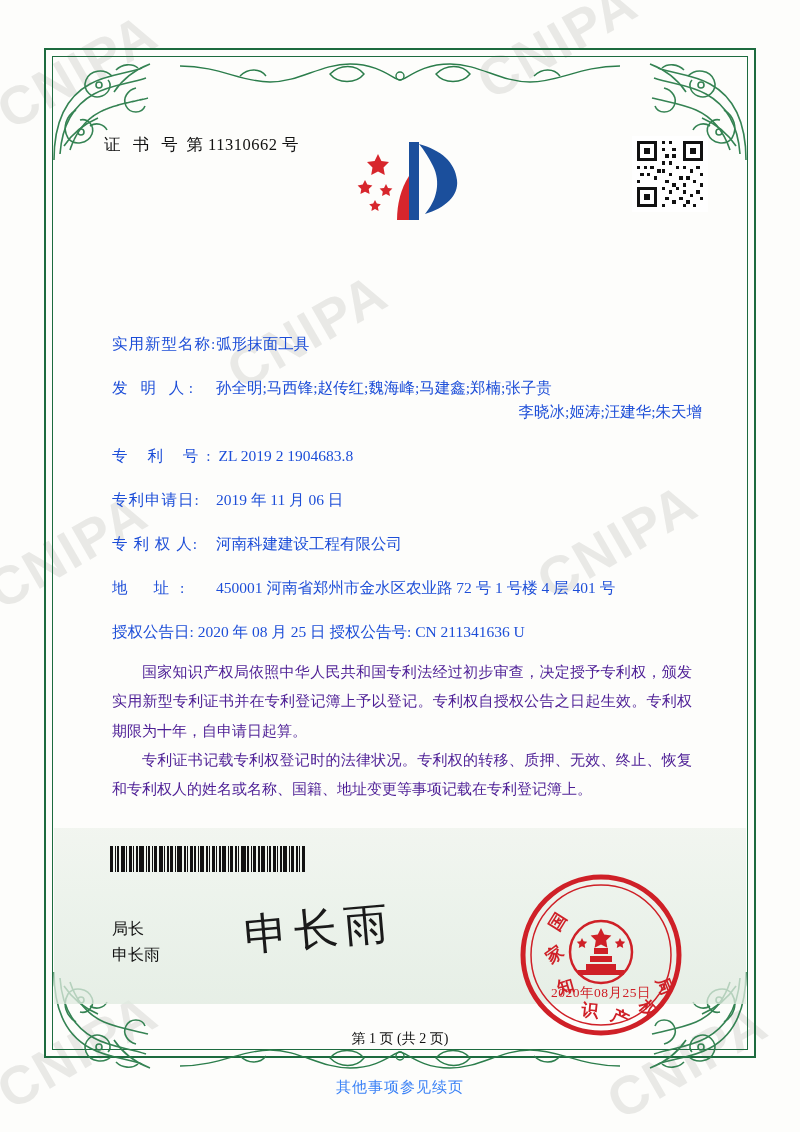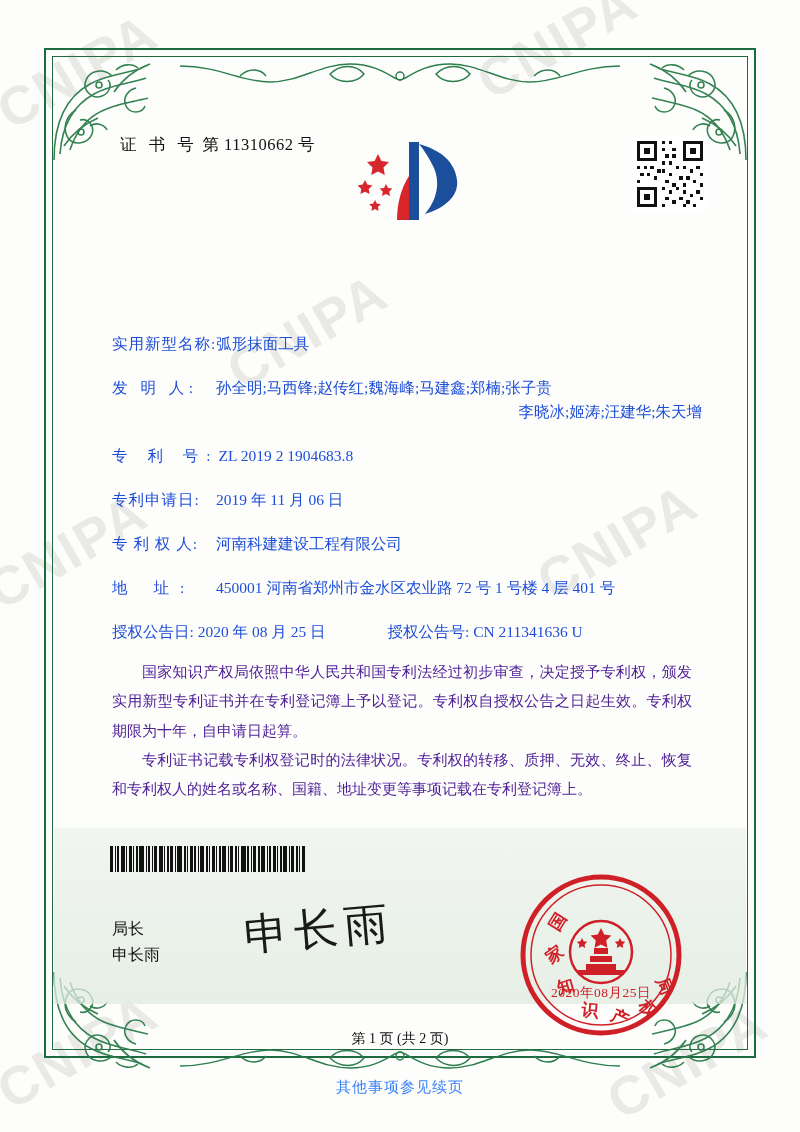--- a/index.html
+++ b/index.html
@@ -79,21 +79,20 @@
   }
   .edge-top svg, .edge-bot svg { width:100%; height:100%; display:block; }
 
   
   .cert-no {
     position: absolute;
     left: 104px; top: 134px;
     font-size: 16.5px;
     color: #111;
     letter-spacing: .5px;
-    margin-left: 16px;
   }
   .cert-no .lbl { letter-spacing: 4px; }
 
   .logo {
     position: absolute;
     left: 345px; top: 136px;
     width: 120px; height: 92px;
   }
   .logo svg { width: 100%; height: 100%; display: block; }
 
@@ -136,21 +135,21 @@
   }
   .k.sp4 { letter-spacing: 4.5px; }
   .k.sp8 { letter-spacing: 11px; }
   .k.sp6 { letter-spacing: 8px; }
   .k.sp2 { letter-spacing: 1px; }
   .row .v { flex: 1 1 auto; }
   .row .v .line2 { display: block; text-align: right; }
 
   .row.inline2 { display: block; }
   .row.inline2 .seg { display: inline-block; }
-  .pair2 { margin-left: 58px; }
+  .pair2 { }
 
   
   .para {
     position: absolute;
     left: 112px; top: 658px;
     width: 580px;
     font-size: 15px;
     line-height: 1.95;
     color: #4c1d95;
     text-align: justify;

